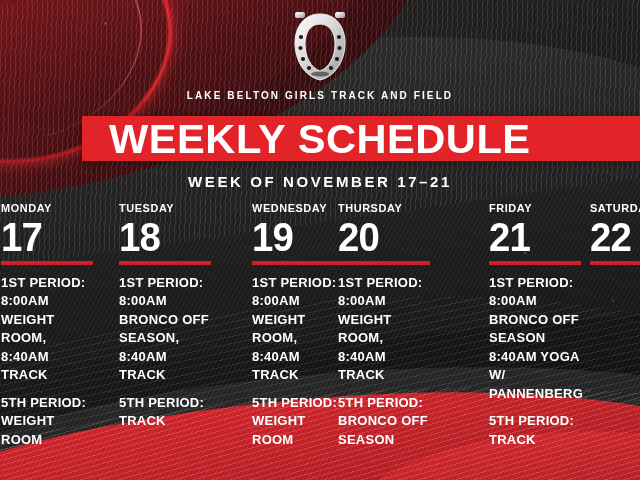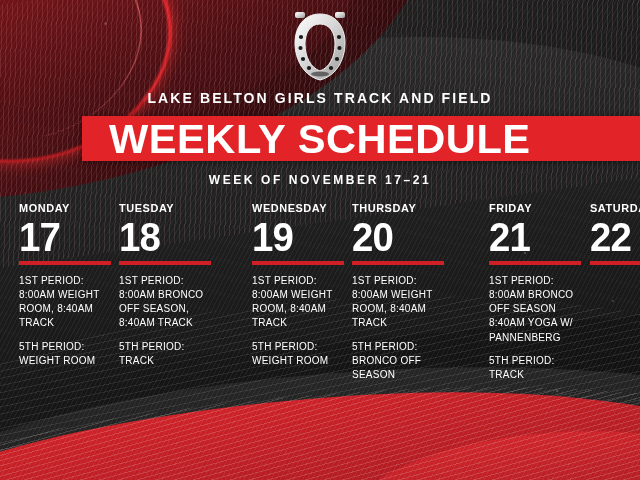--- a/index.html
+++ b/index.html
@@ -191,21 +191,21 @@
     justify-content: center;
   }
   .horseshoe { display: block; }
 
   .team-name {
     position: absolute;
     left: 0; right: 0;
     top: 90px;
     text-align: center;
     color: #ffffff;
-    font-size: 14px;
+    font-size: 10px;
     font-weight: bold;
     letter-spacing: 2.1px;
     white-space: nowrap;
     font-stretch: condensed;
   }
 
   .title-banner {
     position: absolute;
     left: 82px;
     top: 116px;
@@ -227,21 +227,21 @@
     transform: scaleX(1.04);
     transform-origin: left center;
   }
 
   .week-of {
     position: absolute;
     left: 0; right: 0;
     top: 173px;
     text-align: center;
     color: #ffffff;
-    font-size: 12px;
+    font-size: 15px;
     font-weight: bold;
     letter-spacing: 2.6px;
     white-space: nowrap;
   }
 
   
   .days {
     position: absolute;
     left: 0;
     top: 203px;
@@ -275,22 +275,22 @@
   }
   .day-rule {
     width: 92px;
     height: 4px;
     background: #cf2027;
     margin-top: 5px;
   }
   .day-body {
     margin-top: 9px;
     color: #ffffff;
-    font-size: 10px;
-    font-weight: normal;
+    font-size: 13px;
+    font-weight: bold;
     line-height: 1.42;
     letter-spacing: .25px;
     width: 96px;
     text-transform: uppercase;
   }
   .day-body p { margin: 0 0 9px 0; white-space: pre-line; }
   .day-body p:last-child { margin-bottom: 0; }
 </style>
 </head>
 <body>
@@ -344,21 +344,21 @@
   <div class="team-name">LAKE BELTON GIRLS TRACK AND FIELD</div>
 
   <div class="title-banner">
     <div class="title-text">WEEKLY SCHEDULE</div>
   </div>
 
   <div class="week-of">WEEK OF NOVEMBER 17–21</div>
 
   <div class="days">
 
-    <div class="day-col" style="left:19px">
+    <div class="day-col" style="left:1px">
       <div class="day-name">MONDAY</div>
       <div class="day-num">17</div>
       <div class="day-rule"></div>
       <div class="day-body">
         <p>1ST PERIOD:
 8:00AM WEIGHT ROOM, 8:40AM TRACK</p>
         <p>5TH PERIOD:
 WEIGHT ROOM</p>
       </div>
     </div>
@@ -380,21 +380,21 @@
       <div class="day-num">19</div>
       <div class="day-rule"></div>
       <div class="day-body">
         <p>1ST PERIOD:
 8:00AM WEIGHT ROOM, 8:40AM TRACK</p>
         <p>5TH PERIOD:
 WEIGHT ROOM</p>
       </div>
     </div>
 
-    <div class="day-col" style="left:352px">
+    <div class="day-col" style="left:338px">
       <div class="day-name">THURSDAY</div>
       <div class="day-num">20</div>
       <div class="day-rule"></div>
       <div class="day-body">
         <p>1ST PERIOD:
 8:00AM WEIGHT ROOM, 8:40AM TRACK</p>
         <p>5TH PERIOD:
 BRONCO OFF SEASON</p>
       </div>
     </div>

